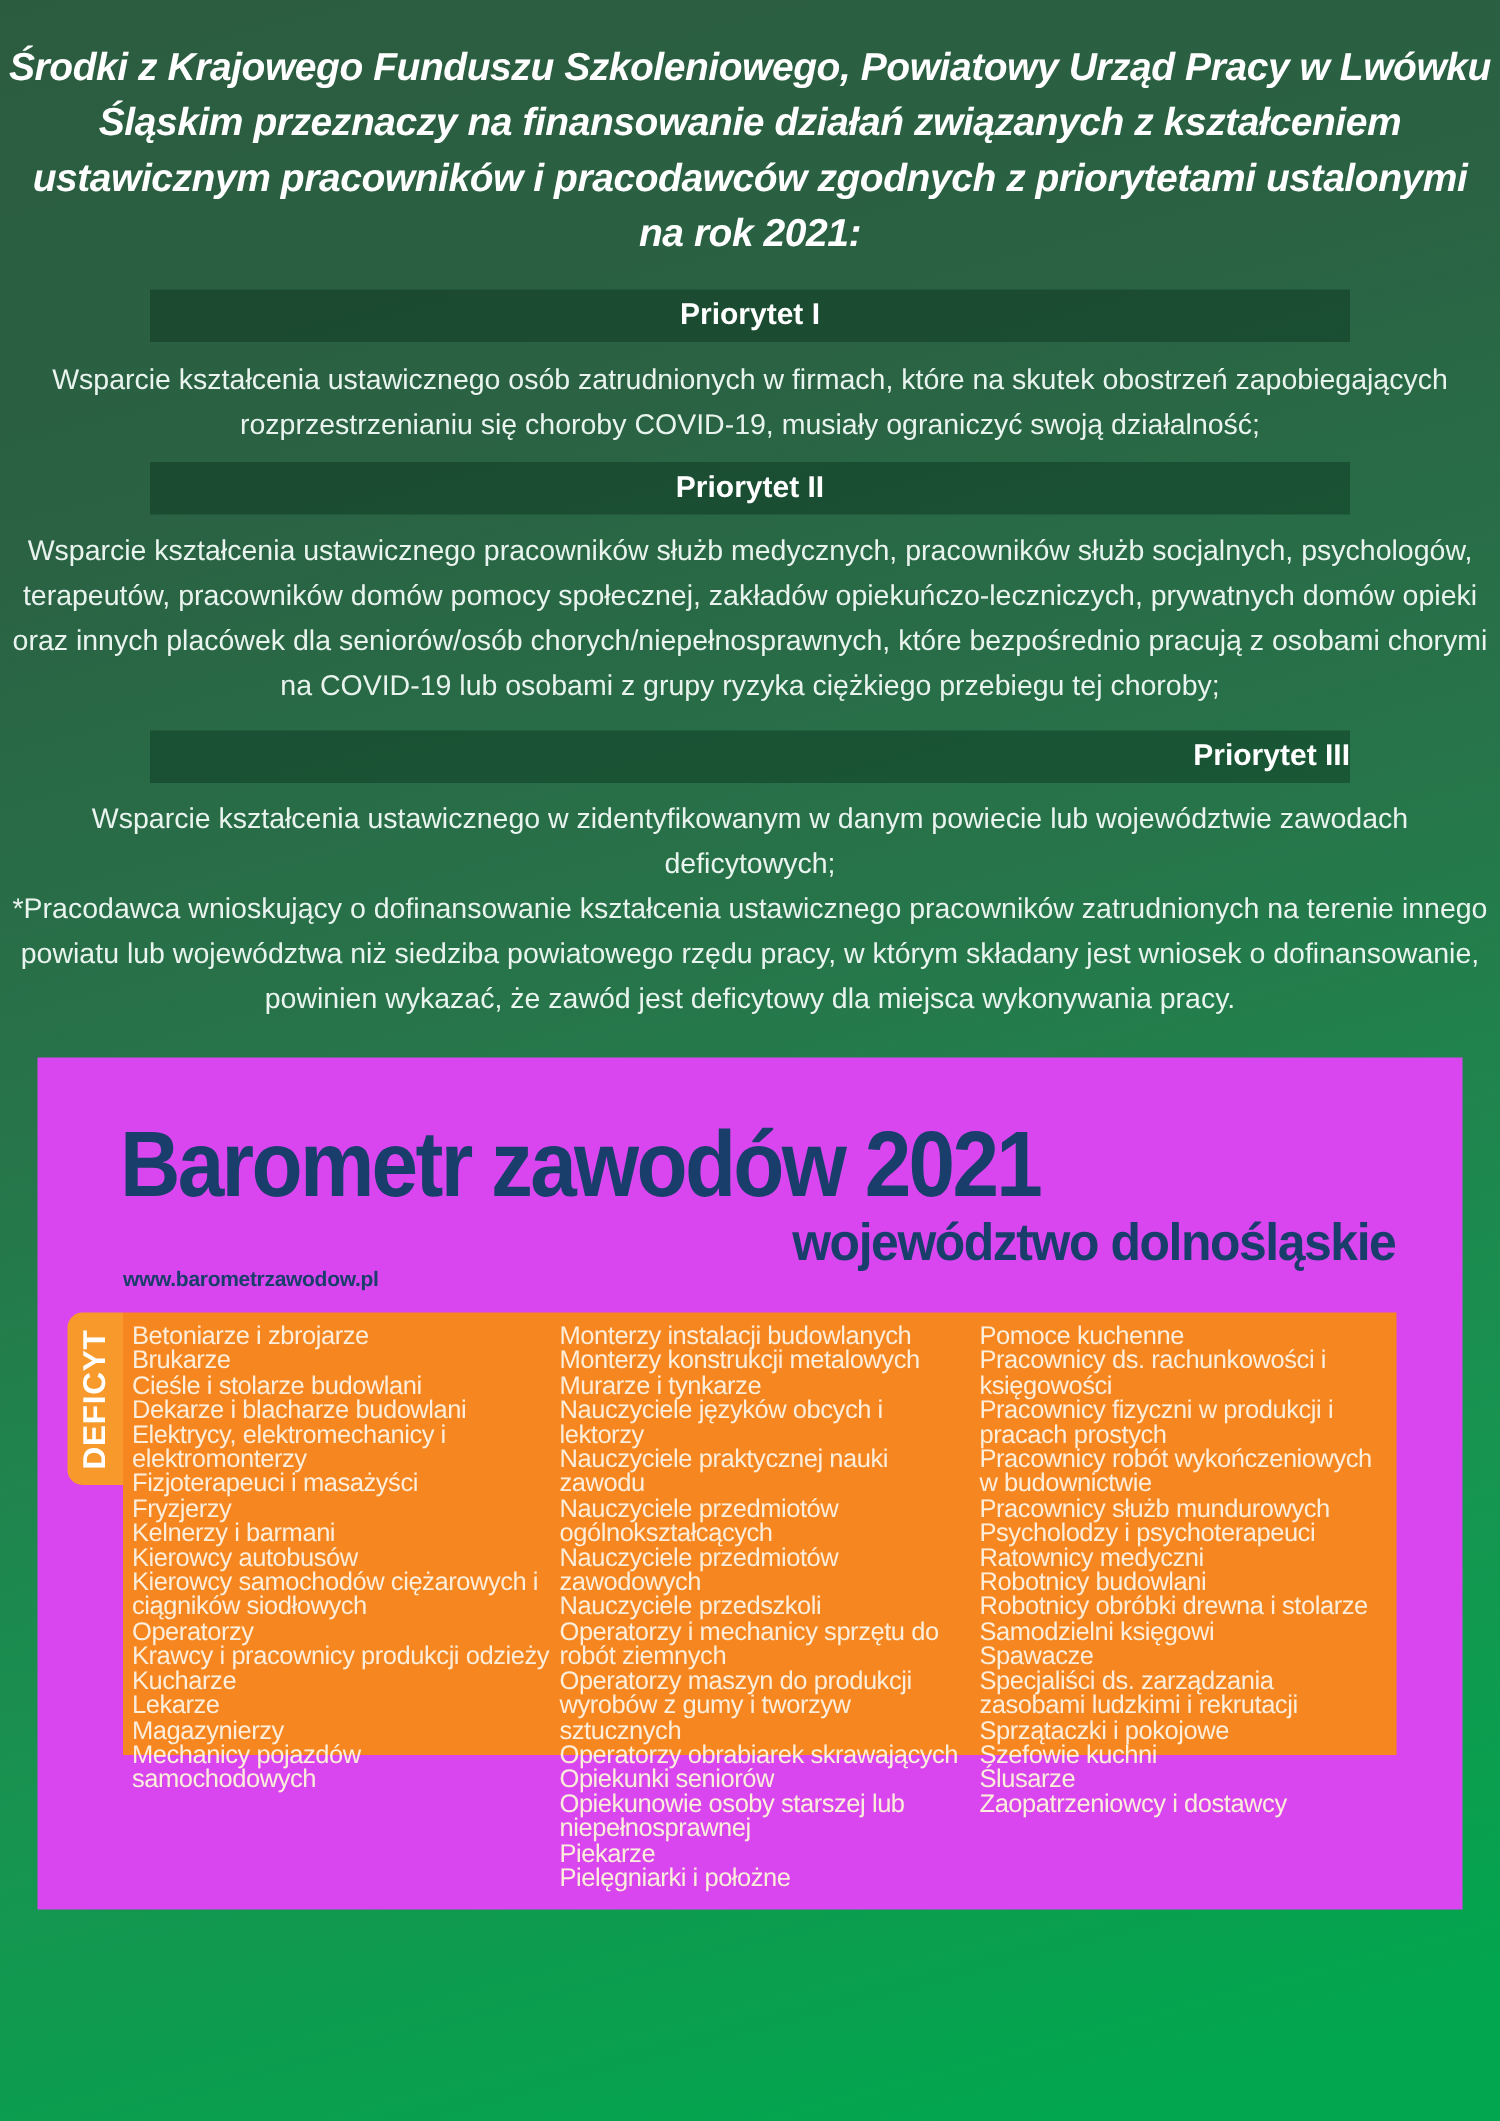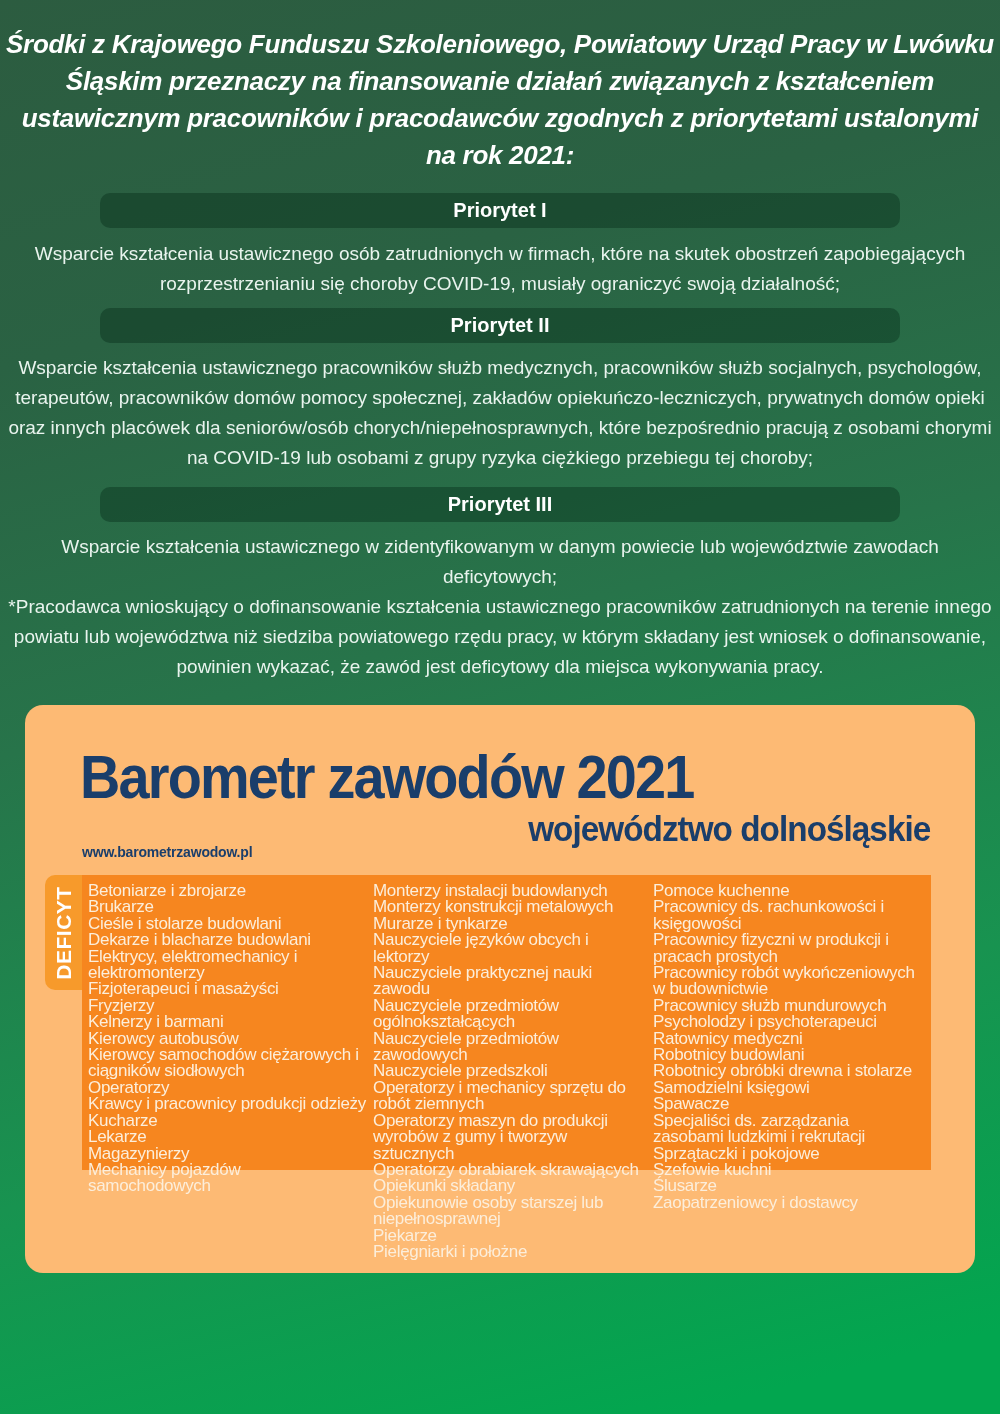--- a/index.html
+++ b/index.html
@@ -16,42 +16,41 @@
     text-align:center; color:#FFFFFF;
     font-size:26px; line-height:37px; font-weight:700;
     letter-spacing:-0.3px;
     font-style:italic;
   }
 
   .prio-bar {
     width:800px; height:35px; margin:0 auto;
     background:rgba(3,40,20,0.38);
     color:#FFFFFF; font-size:20px; font-weight:700;
-    text-align:center; line-height:35px;border-radius:10px;
+    text-align:center; line-height:35px;
   }
   .bar1 { margin-top:19px; }
   .bar2 { margin-top:9px; }
-  .bar3 { margin-top:14px; }
+  .bar3 { margin-top:14px;text-align:right; }
 
   .para {
     margin:0 auto; padding:0 0; max-width:988px;
     text-align:center; color:#E9F4EE;
     font-size:19px; line-height:30px;
     white-space:pre-line;
   }
   .p1 { margin-top:11px; }
   .p2 { margin-top:10px; }
   .p3 { margin-top:10px; }
 
   .card {
     position:relative;
     margin:23px 25px 0;
     width:950px; height:568px;
-    background:#fdba74;
-    border-radius:18px;
+    background:#d946ef;
   }
   .b-title {
     position:absolute; left:55px; top:36px;
     color:#1A3E6B; font-size:62px; font-weight:700;
     letter-spacing:-2px; white-space:nowrap;
     transform:scaleX(0.9); transform-origin:left top;
   }
   .b-subtitle {
     position:absolute; right:45px; top:104px;
     color:#1A3E6B; font-size:35px; font-weight:700;
@@ -142,21 +141,21 @@
           <div class="occ-item">Monterzy konstrukcji metalowych</div>
           <div class="occ-item">Murarze i tynkarze</div>
           <div class="occ-item">Nauczyciele języków obcych i lektorzy</div>
           <div class="occ-item">Nauczyciele praktycznej nauki zawodu</div>
           <div class="occ-item">Nauczyciele przedmiotów ogólnokształcących</div>
           <div class="occ-item">Nauczyciele przedmiotów zawodowych</div>
           <div class="occ-item">Nauczyciele przedszkoli</div>
           <div class="occ-item">Operatorzy i mechanicy sprzętu do robót ziemnych</div>
           <div class="occ-item">Operatorzy maszyn do produkcji wyrobów z gumy i tworzyw sztucznych</div>
           <div class="occ-item">Operatorzy obrabiarek skrawających</div>
-          <div class="occ-item">Opiekunki składany</div>
+          <div class="occ-item">Opiekunki seniorów</div>
           <div class="occ-item">Opiekunowie osoby starszej lub niepełnosprawnej</div>
           <div class="occ-item">Piekarze</div>
           <div class="occ-item">Pielęgniarki i położne</div>
         </div>
       <div class="occ-col col3">
           <div class="occ-item">Pomoce kuchenne</div>
           <div class="occ-item">Pracownicy ds. rachunkowości i księgowości</div>
           <div class="occ-item">Pracownicy fizyczni w produkcji i pracach prostych</div>
           <div class="occ-item">Pracownicy robót wykończeniowych w budownictwie</div>
           <div class="occ-item">Pracownicy służb mundurowych</div>

